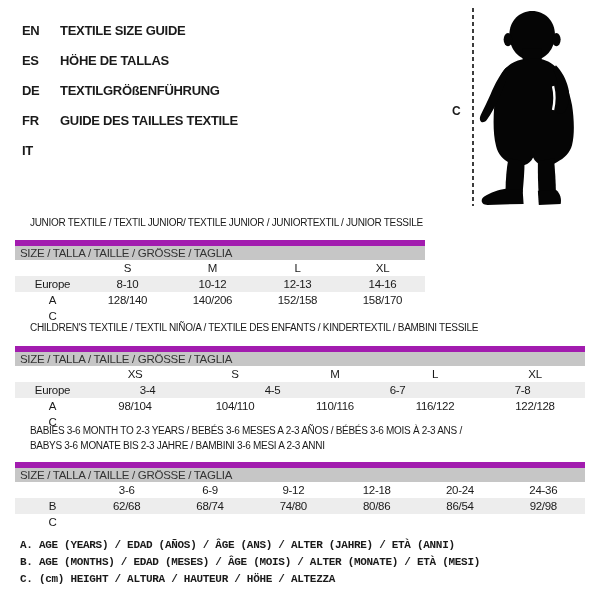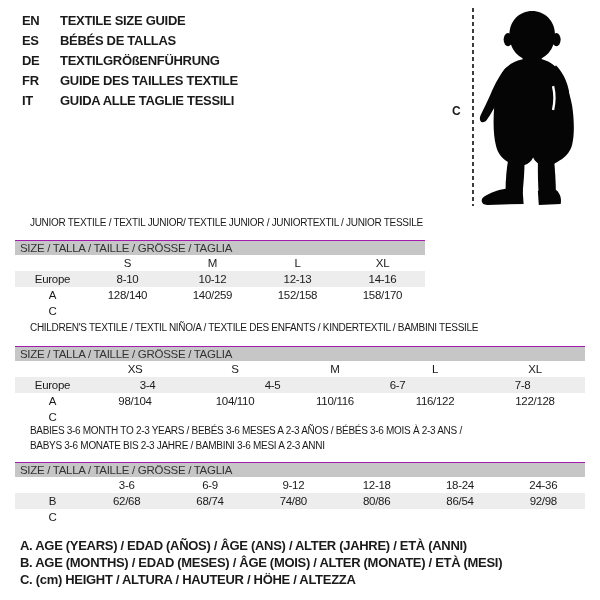--- a/index.html
+++ b/index.html
@@ -2,71 +2,70 @@
 <html><head>
 <meta charset="utf-8">
 <style>
   html,body{margin:0;padding:0;background:#fff;}
   #page{position:relative;width:600px;height:600px;background:#ffffff;overflow:hidden;
         font-family:"Liberation Sans","DejaVu Sans",sans-serif;color:#1a1a1a;
         letter-spacing:-0.3px;}
 
   
   .lang-block{position:absolute;top:11px;left:22px;font-weight:bold;font-size:13px;line-height:20px;}
-  .lang-row{display:flex;}
+  .lang-row{display:flex;margin-top:10px;}
   .lang-code{width:38px;}
 
   
   .dotline{position:absolute;left:472px;top:8px;width:2px;height:198px;
            background:repeating-linear-gradient(to bottom,#3c3c3c 0px,#3c3c3c 4px,transparent 4px,transparent 7px);}
   .c-label{position:absolute;left:452px;top:104px;font-weight:bold;font-size:12px;}
   .baby-svg{position:absolute;left:478px;top:6px;}
 
   
   .tbl-title{position:absolute;left:30px;font-weight:normal;font-size:10px;line-height:15px;white-space:nowrap;}
 
   
   .size-table{position:absolute;left:15px;font-size:11.5px;}
   .w410{width:410px;}
   .w570{width:570px;}
-  .bar{background:#c6c6c6;border-top:1px solid #a21caf;height:14px;line-height:14px;
+  .bar{background:#c6c6c6;border-top:6px solid #a21caf;height:14px;line-height:14px;
        padding-left:5px;color:#333;font-size:11.5px;}
   .trow{display:flex;height:16px;line-height:16px;}
   .trow.alt{background:#ededed;}
   .cell{flex:1;text-align:center;}
   .cell.label{flex:0 0 65px;text-align:center;padding-left:5px;margin-top:16px;}
 
   
-  .legend-block{position:absolute;left:20px;top:537px;font-weight:bold;font-size:13px;line-height:17px;}
+  .legend-block{position:absolute;left:20px;top:537px;font-weight:bold;font-size:11px;line-height:17px;font-family:Liberation Mono, monospace;}
 </style>
 </head>
 <body>
 
 <div id="page">
 
   <div class="lang-block">
     <div class="lang-row">
       <span class="lang-code">EN</span>
       <span>TEXTILE SIZE GUIDE</span>
     </div>
     <div class="lang-row">
       <span class="lang-code">ES</span>
-      <span>BÉBÉS DE TALLAS</span>
+      <span>HÖHE DE TALLAS</span>
     </div>
     <div class="lang-row">
       <span class="lang-code">DE</span>
       <span>TEXTILGRÖßENFÜHRUNG</span>
     </div>
     <div class="lang-row">
       <span class="lang-code">FR</span>
       <span>GUIDE DES TAILLES TEXTILE</span>
     </div>
     <div class="lang-row">
       <span class="lang-code">IT</span>
-      <span>GUIDA ALLE TAGLIE TESSILI</span>
     </div>
   </div>
 
   <div class="dotline"></div>
   <div class="c-label">C</div>
   <svg class="baby-svg" width="114" height="204" viewBox="0 0 120 210">
     <g fill="#050505">
       <path d="M57,3 C44,3 33,13 33,28 C33,43 43,55 57,55 C71,55 81,43 81,28 C81,13 70,3 57,3 Z"></path>
       <ellipse cx="31.5" cy="33" rx="4.5" ry="7"></ellipse>
       <ellipse cx="82.5" cy="33" rx="4.5" ry="7"></ellipse>
@@ -96,21 +95,21 @@
         <div class="trow alt">
           <div class="cell label">A</div>
           <div class="cell">8-10</div>
           <div class="cell">10-12</div>
           <div class="cell">12-13</div>
           <div class="cell">14-16</div>
         </div>
         <div class="trow">
           <div class="cell label">C</div>
           <div class="cell">128/140</div>
-          <div class="cell">140/259</div>
+          <div class="cell">140/206</div>
           <div class="cell">152/158</div>
           <div class="cell">158/170</div>
         </div>
       </div>
   </div>
 
   <div class="tbl-title" style="top:320px">CHILDREN'S TEXTILE / TEXTIL NIÑO/A / TEXTILE DES ENFANTS / KINDERTEXTIL / BAMBINI TESSILE</div>
   <div class="size-table w570" style="top:346px">
     <div class="bar">SIZE / TALLA / TAILLE / GRÖSSE / TAGLIA</div>
     <div>
@@ -144,21 +143,21 @@
   <div class="tbl-title" style="top:438px">BABYS 3-6 MONATE BIS 2-3 JAHRE / BAMBINI 3-6 MESI A 2-3 ANNI</div>
   <div class="size-table w570" style="top:462px">
     <div class="bar">SIZE / TALLA / TAILLE / GRÖSSE / TAGLIA</div>
     <div>
         <div class="trow">
           <div class="cell label">B</div>
           <div class="cell">3-6</div>
           <div class="cell">6-9</div>
           <div class="cell">9-12</div>
           <div class="cell">12-18</div>
-          <div class="cell">18-24</div>
+          <div class="cell">20-24</div>
           <div class="cell">24-36</div>
         </div>
         <div class="trow alt">
           <div class="cell label">C</div>
           <div class="cell">62/68</div>
           <div class="cell">68/74</div>
           <div class="cell">74/80</div>
           <div class="cell">80/86</div>
           <div class="cell">86/54</div>
           <div class="cell">92/98</div>

